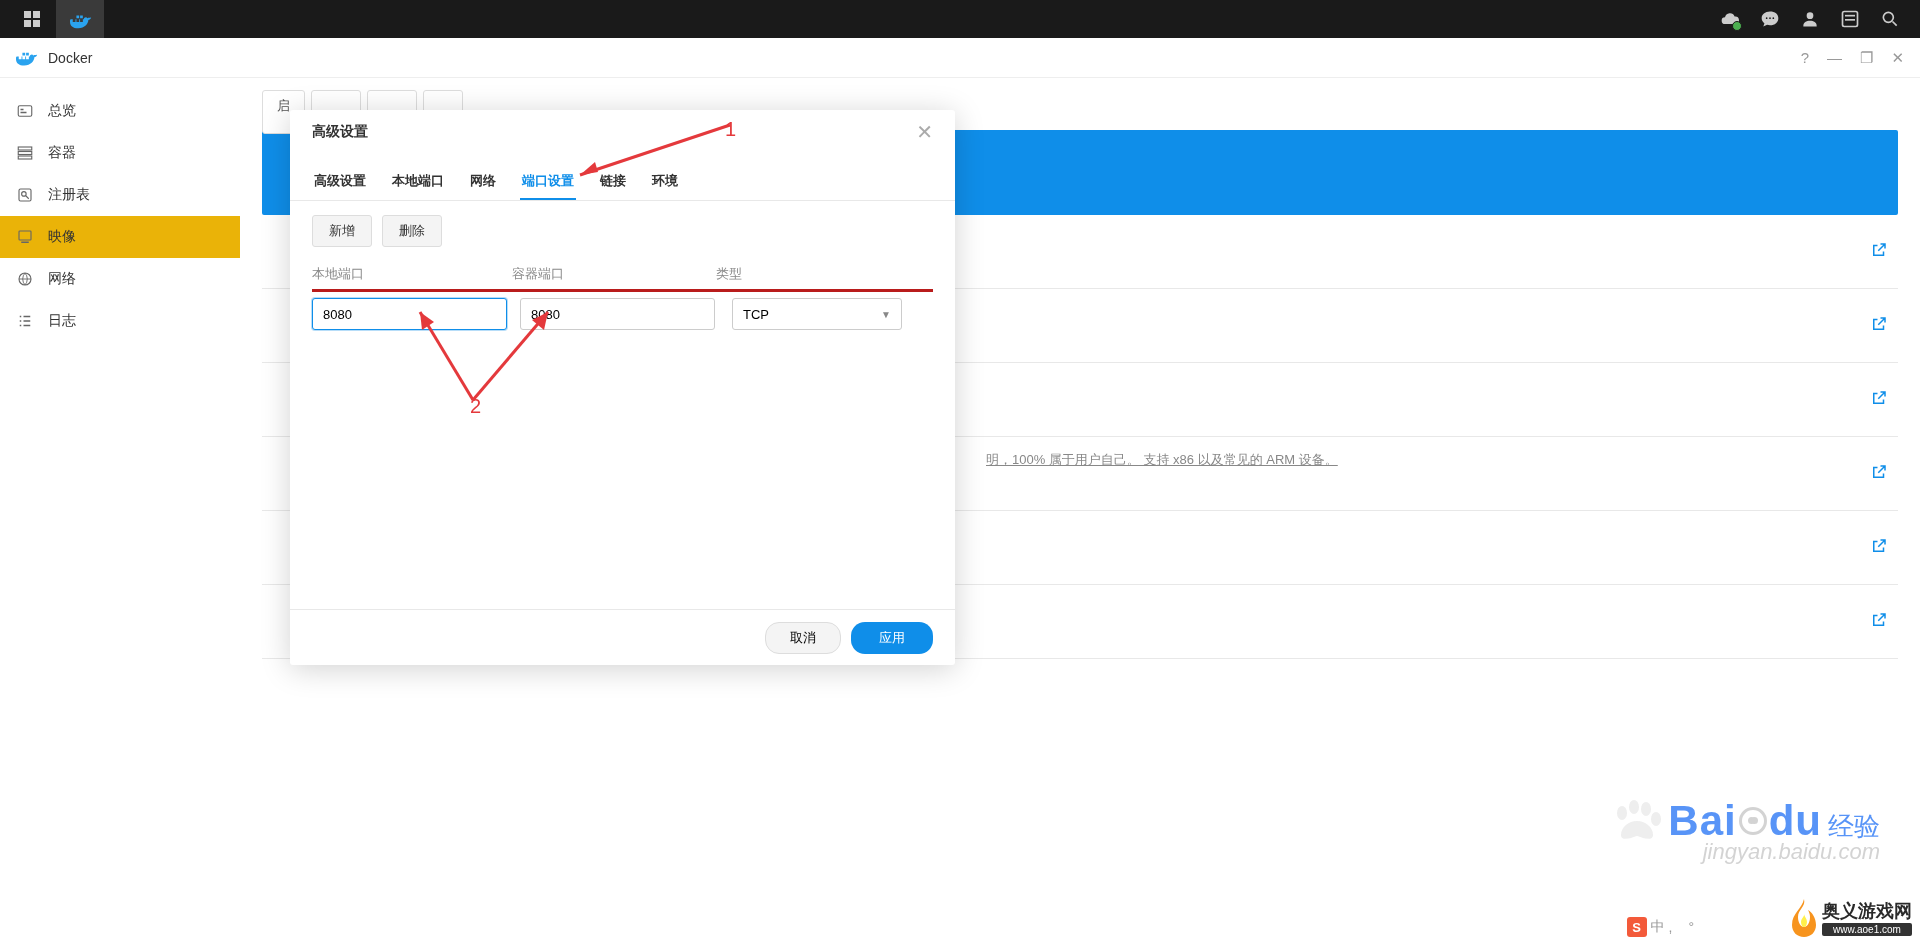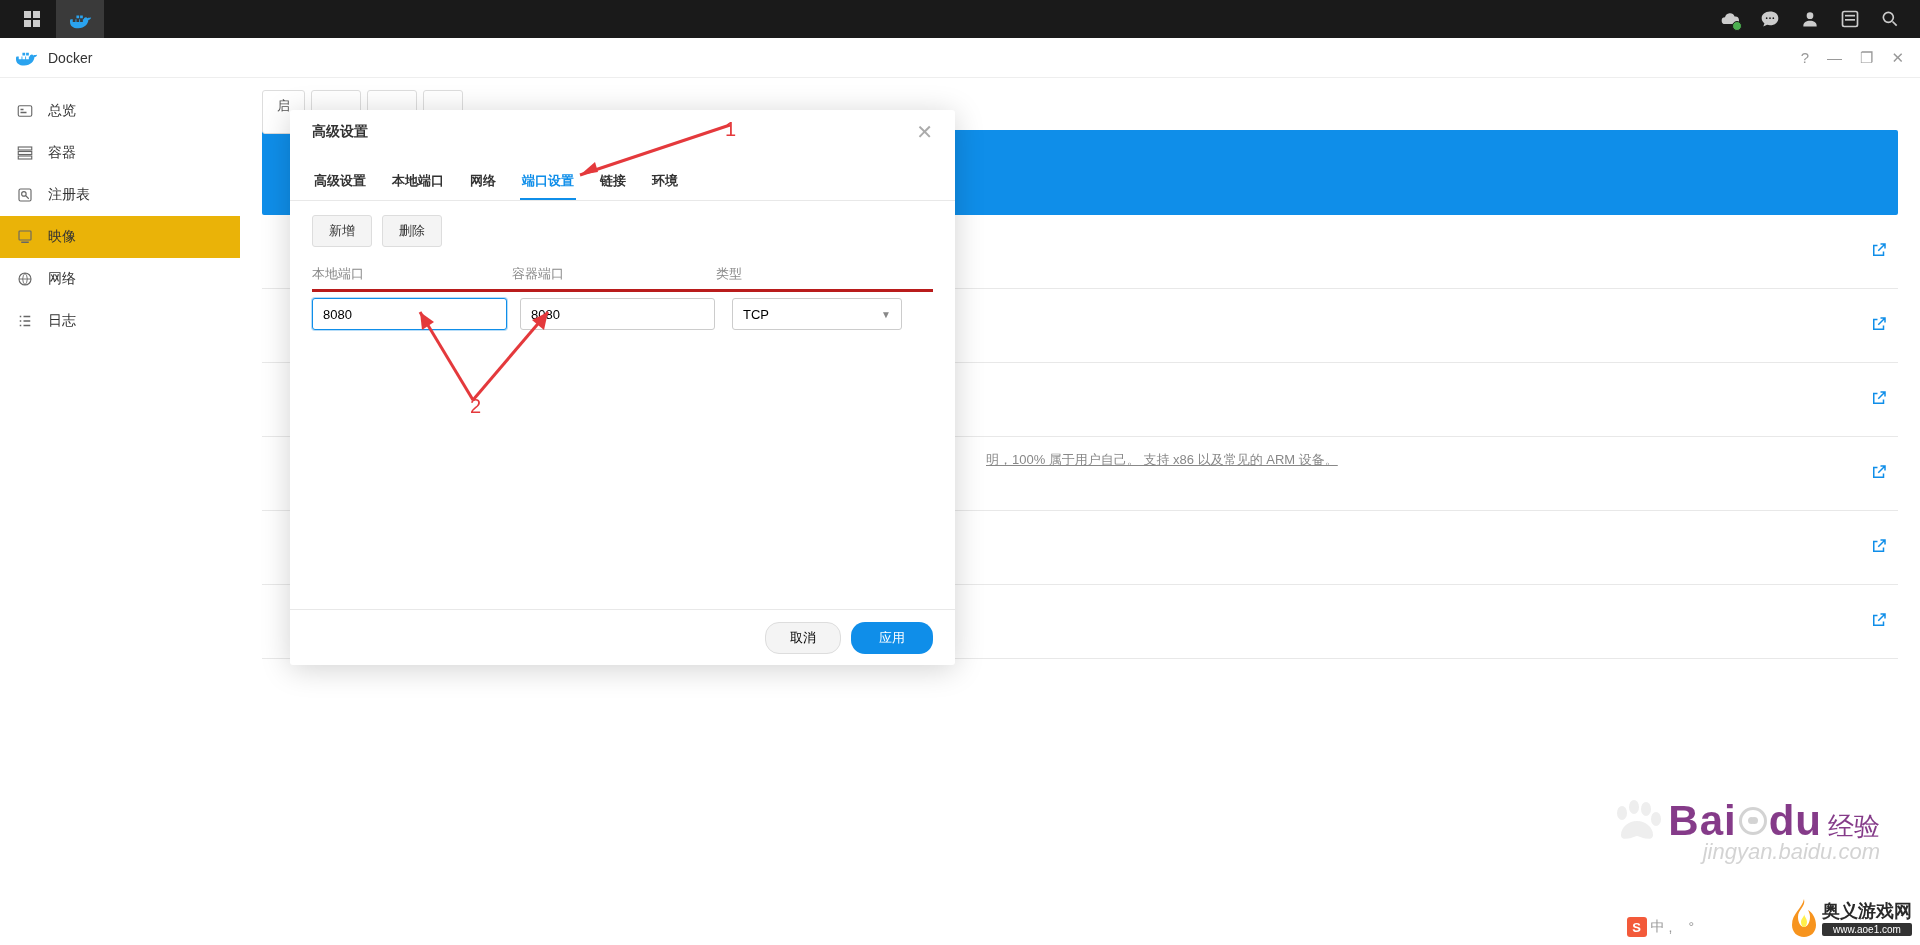--- a/index.html
+++ b/index.html
@@ -62,21 +62,21 @@
 .btn-cancel{background:#f4f4f4;border:1px solid #ddd;border-radius:14px;padding:6px 24px;font-size:13px;cursor:pointer;}
 .btn-apply{background:#0f8ee9;color:#fff;border:none;border-radius:14px;padding:7px 28px;font-size:13px;cursor:pointer;}
 .arrow{position:absolute;pointer-events:none;z-index:200;}
 .arrow line{stroke:#e4393c;stroke-width:3;}
 .arrow polygon{fill:#e4393c;}
 .ann-num{position:absolute;color:#e4393c;font-size:20px;font-weight:400;font-family:Arial;z-index:201;}
 .watermark{position:absolute;right:40px;bottom:80px;z-index:50;opacity:0.85;}
 .wm-logo{display:flex;align-items:center;gap:6px;}
 .paw{width:50px;height:44px;opacity:0.4;}
 .paw svg{width:100%;height:100%;fill:#ccc;}
-.wm-text{display:flex;align-items:baseline;color:#701a75;justify-content:center;}
+.wm-text{display:flex;align-items:baseline;color:#3b82f6;justify-content:center;}
 .wm-baidu{font-size:42px;font-weight:700;letter-spacing:1px;}
 .wm-jy{font-size:26px;margin-left:6px;}
 .wm-url{color:#ccc;font-size:22px;font-style:italic;text-align:right;margin-top:-6px;}
 .site-logo{position:absolute;right:8px;bottom:8px;z-index:60;display:flex;gap:4px;}
 .flame{width:28px;height:38px;}
 .flame svg{width:100%;height:100%;}
 .site-text{display:flex;flex-direction:column;}
 .site-name{font-size:18px;font-weight:700;color:#2a2a2a;}
 .site-url{background:#333;color:#fff;font-size:10px;padding:1px 6px;border-radius:2px;text-align:center;}
 .sogou-mark{position:absolute;right:220px;bottom:8px;z-index:55;display:flex;align-items:center;gap:4px;}

